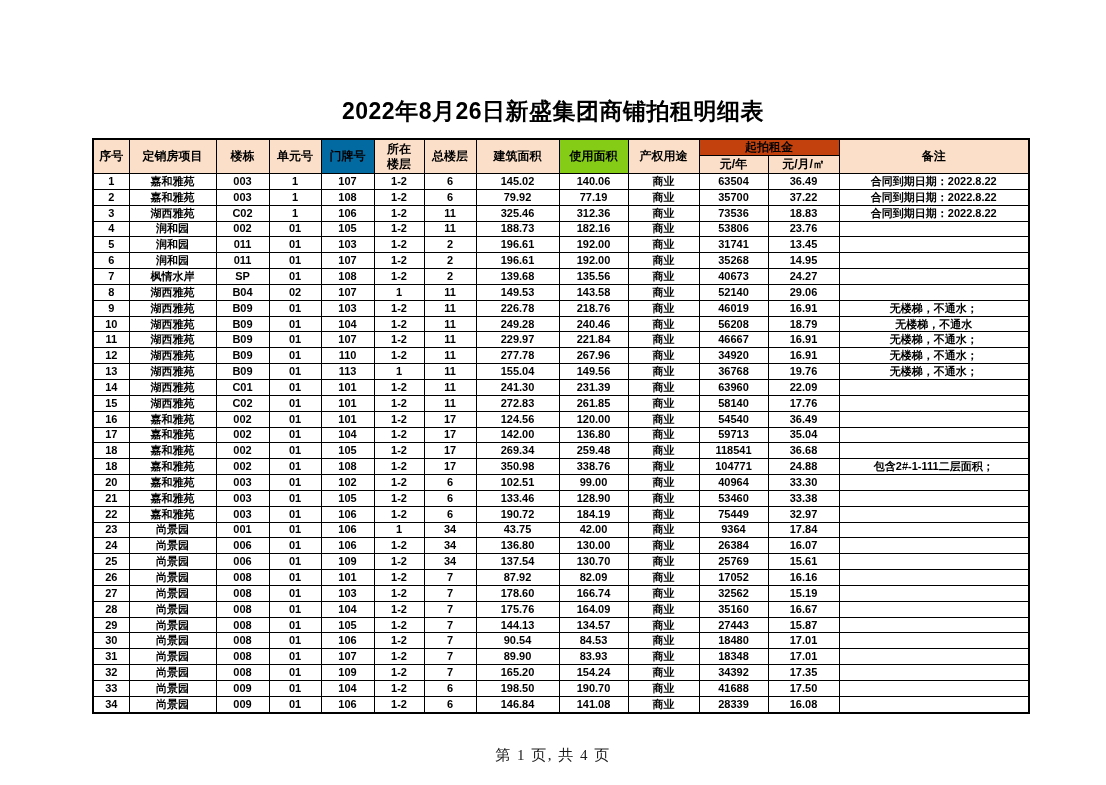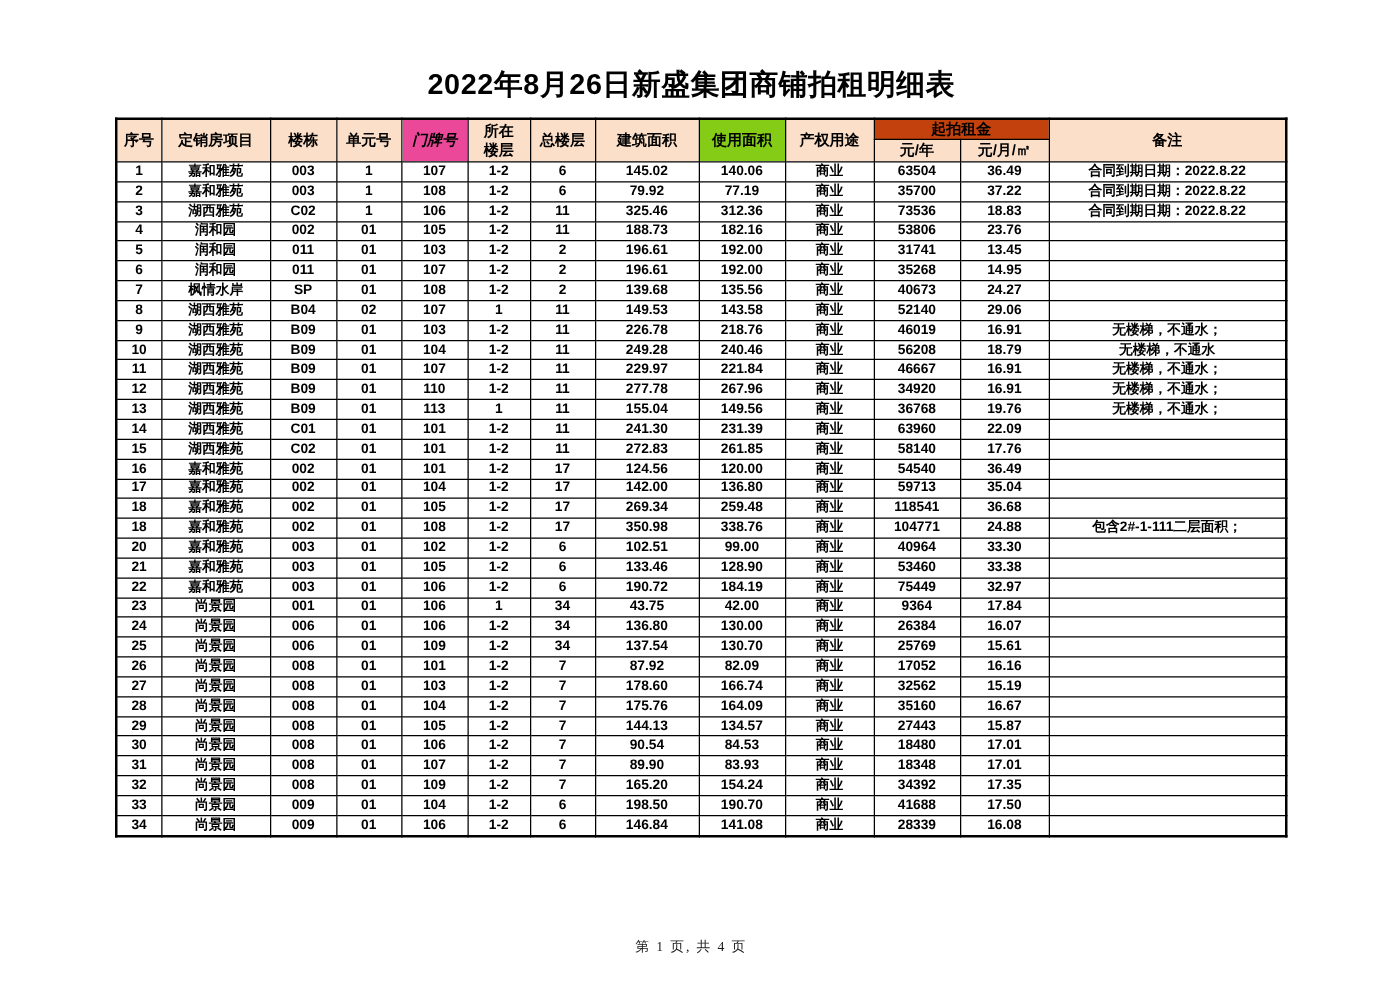--- a/index.html
+++ b/index.html
@@ -6,21 +6,21 @@
   body {
     width: 1106px; height: 785px;
     background: #ffffff;
     color: #000000;
     font-family: "Liberation Sans", "DejaVu Sans", sans-serif;
     position: relative;
     overflow: hidden;
   }
   .title {
     margin: 0;
-    padding-top: 52px;
+    padding-top: 96px;
     text-align: center;
     font-size: 23px;
     line-height: 30px;
     font-weight: bold;
     letter-spacing: 0.5px;
   }
   table.rental {
     border-collapse: collapse;
     table-layout: fixed;
     width: 936px;
@@ -51,21 +51,21 @@
     line-height: 1;
     white-space: nowrap;
     overflow: hidden;
   }
   .footer {
     position: absolute;
     left: 0; right: 0;
     bottom: 20px;
     text-align: center;
     font-family: "Liberation Serif", "DejaVu Serif", serif;
-    font-size: 11px;
+    font-size: 15px;
     letter-spacing: 1.5px;
     color: #1a1a1a;
   }
 </style>
 </head>
 <body>
 
 <div class="page">
 
   <h1 class="title">2022年8月26日新盛集团商铺拍租明细表</h1>
@@ -85,21 +85,21 @@
         <col style="width:69px">
         <col style="width:71px">
       <col style="width:190px">
     </colgroup>
     <thead>
       <tr class="group-row">
         <th rowspan="2" style="background: rgb(252, 223, 200);">序号</th>
         <th rowspan="2" style="background: rgb(252, 223, 200);">定销房项目</th>
         <th rowspan="2" style="background: rgb(252, 223, 200);">楼栋</th>
         <th rowspan="2" style="background: rgb(252, 223, 200);">单元号</th>
-        <th rowspan="2" style="background: #ec4899; font-style: italic;">门牌号</th>
+        <th rowspan="2" style="background: #0369a1;">门牌号</th>
         <th rowspan="2" class="floor-header" style="background: rgb(252, 223, 200);">所在
 楼层</th>
         <th rowspan="2" style="background: rgb(252, 223, 200);">总楼层</th>
         <th rowspan="2" style="background: rgb(252, 223, 200); text-align: center;">建筑面积</th>
         <th rowspan="2" style="background: #84cc16; text-align: center;">使用面积</th>
         <th rowspan="2" style="background: rgb(252, 223, 200);">产权用途</th>
         <th colspan="2" style="background: #c2410c;">起拍租金</th>
         <th rowspan="2" style="background: rgb(252, 223, 200); margin-left: 44px;">备注</th>
       </tr>
       <tr class="sub-row">

